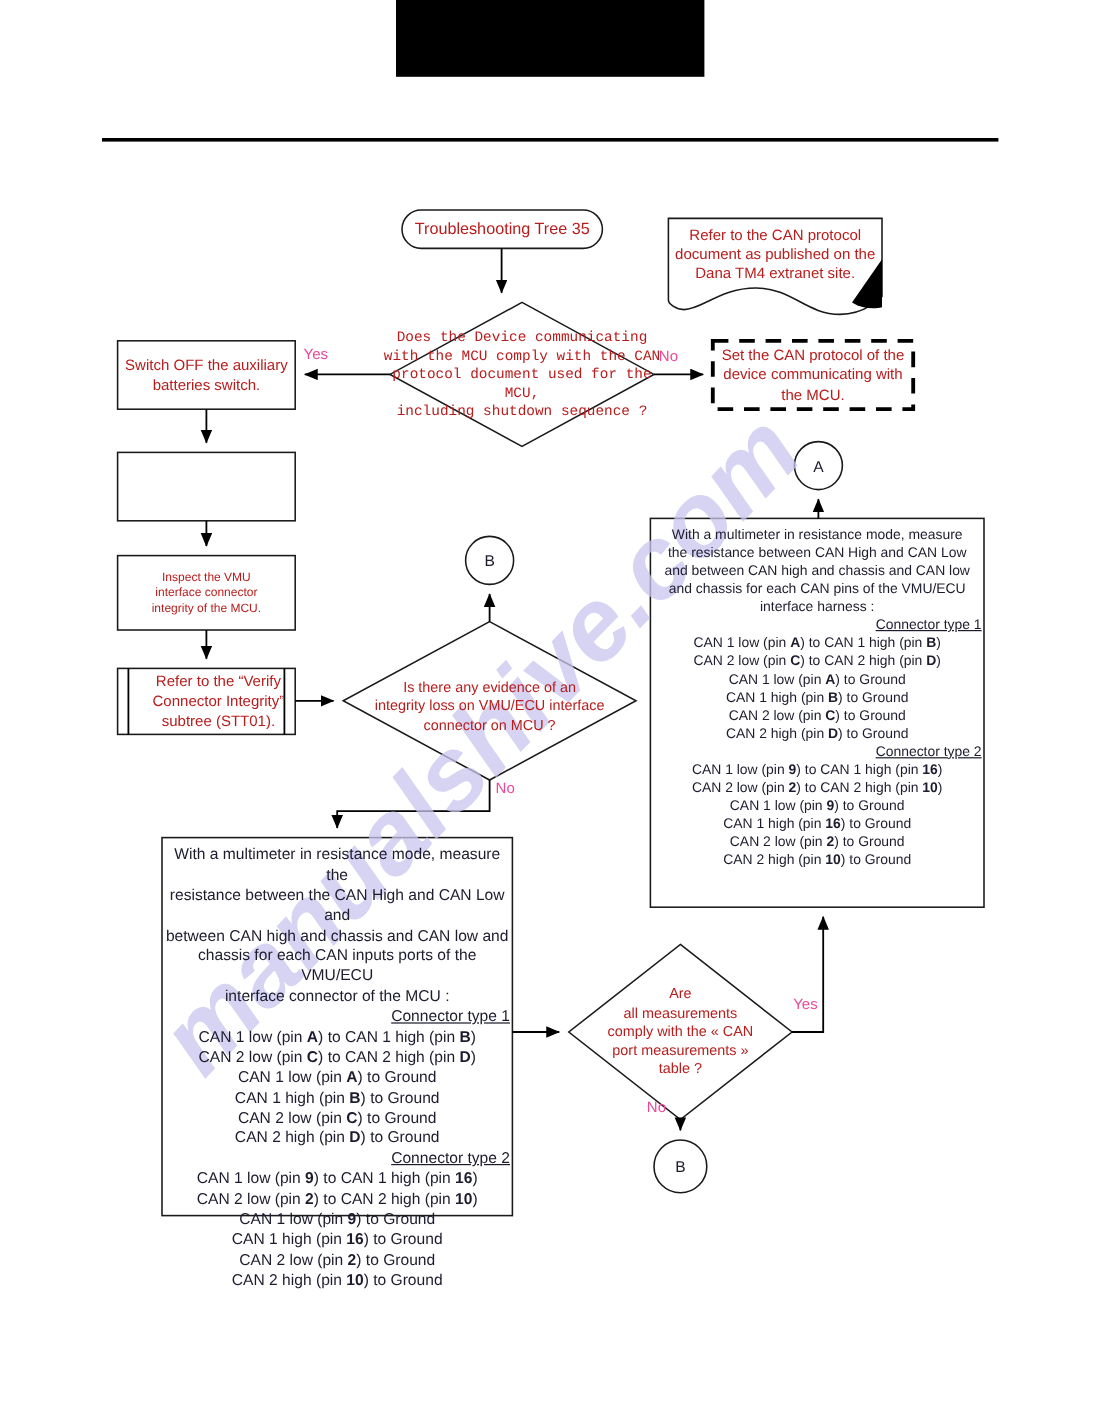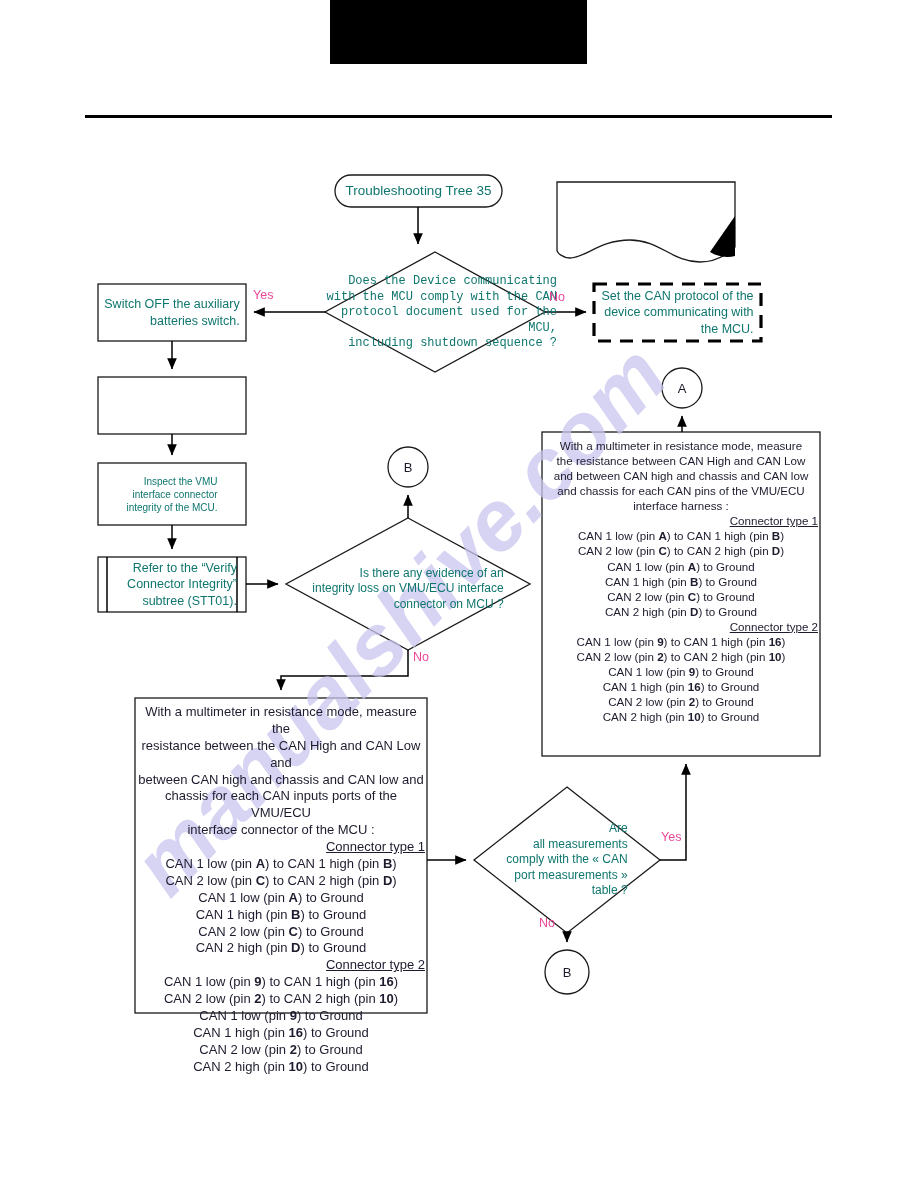--- a/index.html
+++ b/index.html
@@ -83,22 +83,22 @@
     position: absolute;
     color: #ec4899;
     font-family: "Liberation Sans", sans-serif;
     font-size: 12.5px;
   }
   .node-text {
     position: absolute;
     display: flex;
     align-items: center;
     justify-content: center;
-    text-align: right;
-    color: #0f766e;
+    text-align: center;
+    color: #b91c1c;
     font-family: "Liberation Sans", sans-serif;
     line-height: 1.3;
   }
   .list-box {
     position: absolute;
     color: #1c1c2e;
     font-family: "Liberation Sans", sans-serif;
     text-align: center;
     line-height: 1.30;
   }
@@ -191,20 +191,23 @@
 
     <line x1="682" y1="432" x2="682" y2="416" class="conn" marker-end="url(#arrowhead)"></line>
   </svg>
 
   <svg class="wm" viewBox="0 0 918 1188">
     <text class="wm-text" x="170" y="900" transform="rotate(-46 170 900)">manualshive.com</text>
   </svg>
 
   <div class="node-text" style="left:335px; top:175px; width:167px; height:32px; font-size:13.5px;">Troubleshooting Tree 35</div>
 
+  <div class="node-text" style="left:559px; top:186px; width:174px; height:52px; font-size:12.5px; white-space:pre-line;">Refer to the CAN protocol
+document as published on the
+Dana TM4 extranet site.</div>
 
   <div class="node-text" style="left:313px; top:272px; width:244px; height:82px; font-size:12px; white-space:pre-line;font-family:Liberation Mono, monospace;">Does the Device communicating
 with the MCU comply with the CAN
 protocol document used for the MCU,
 including shutdown sequence ?</div>
 
   <div class="node-text" style="left:596px; top:286px; width:163px; height:53px; font-size:12.5px; white-space:pre-line;">Set the CAN protocol of the
 device communicating with
 the MCU.</div>
 

